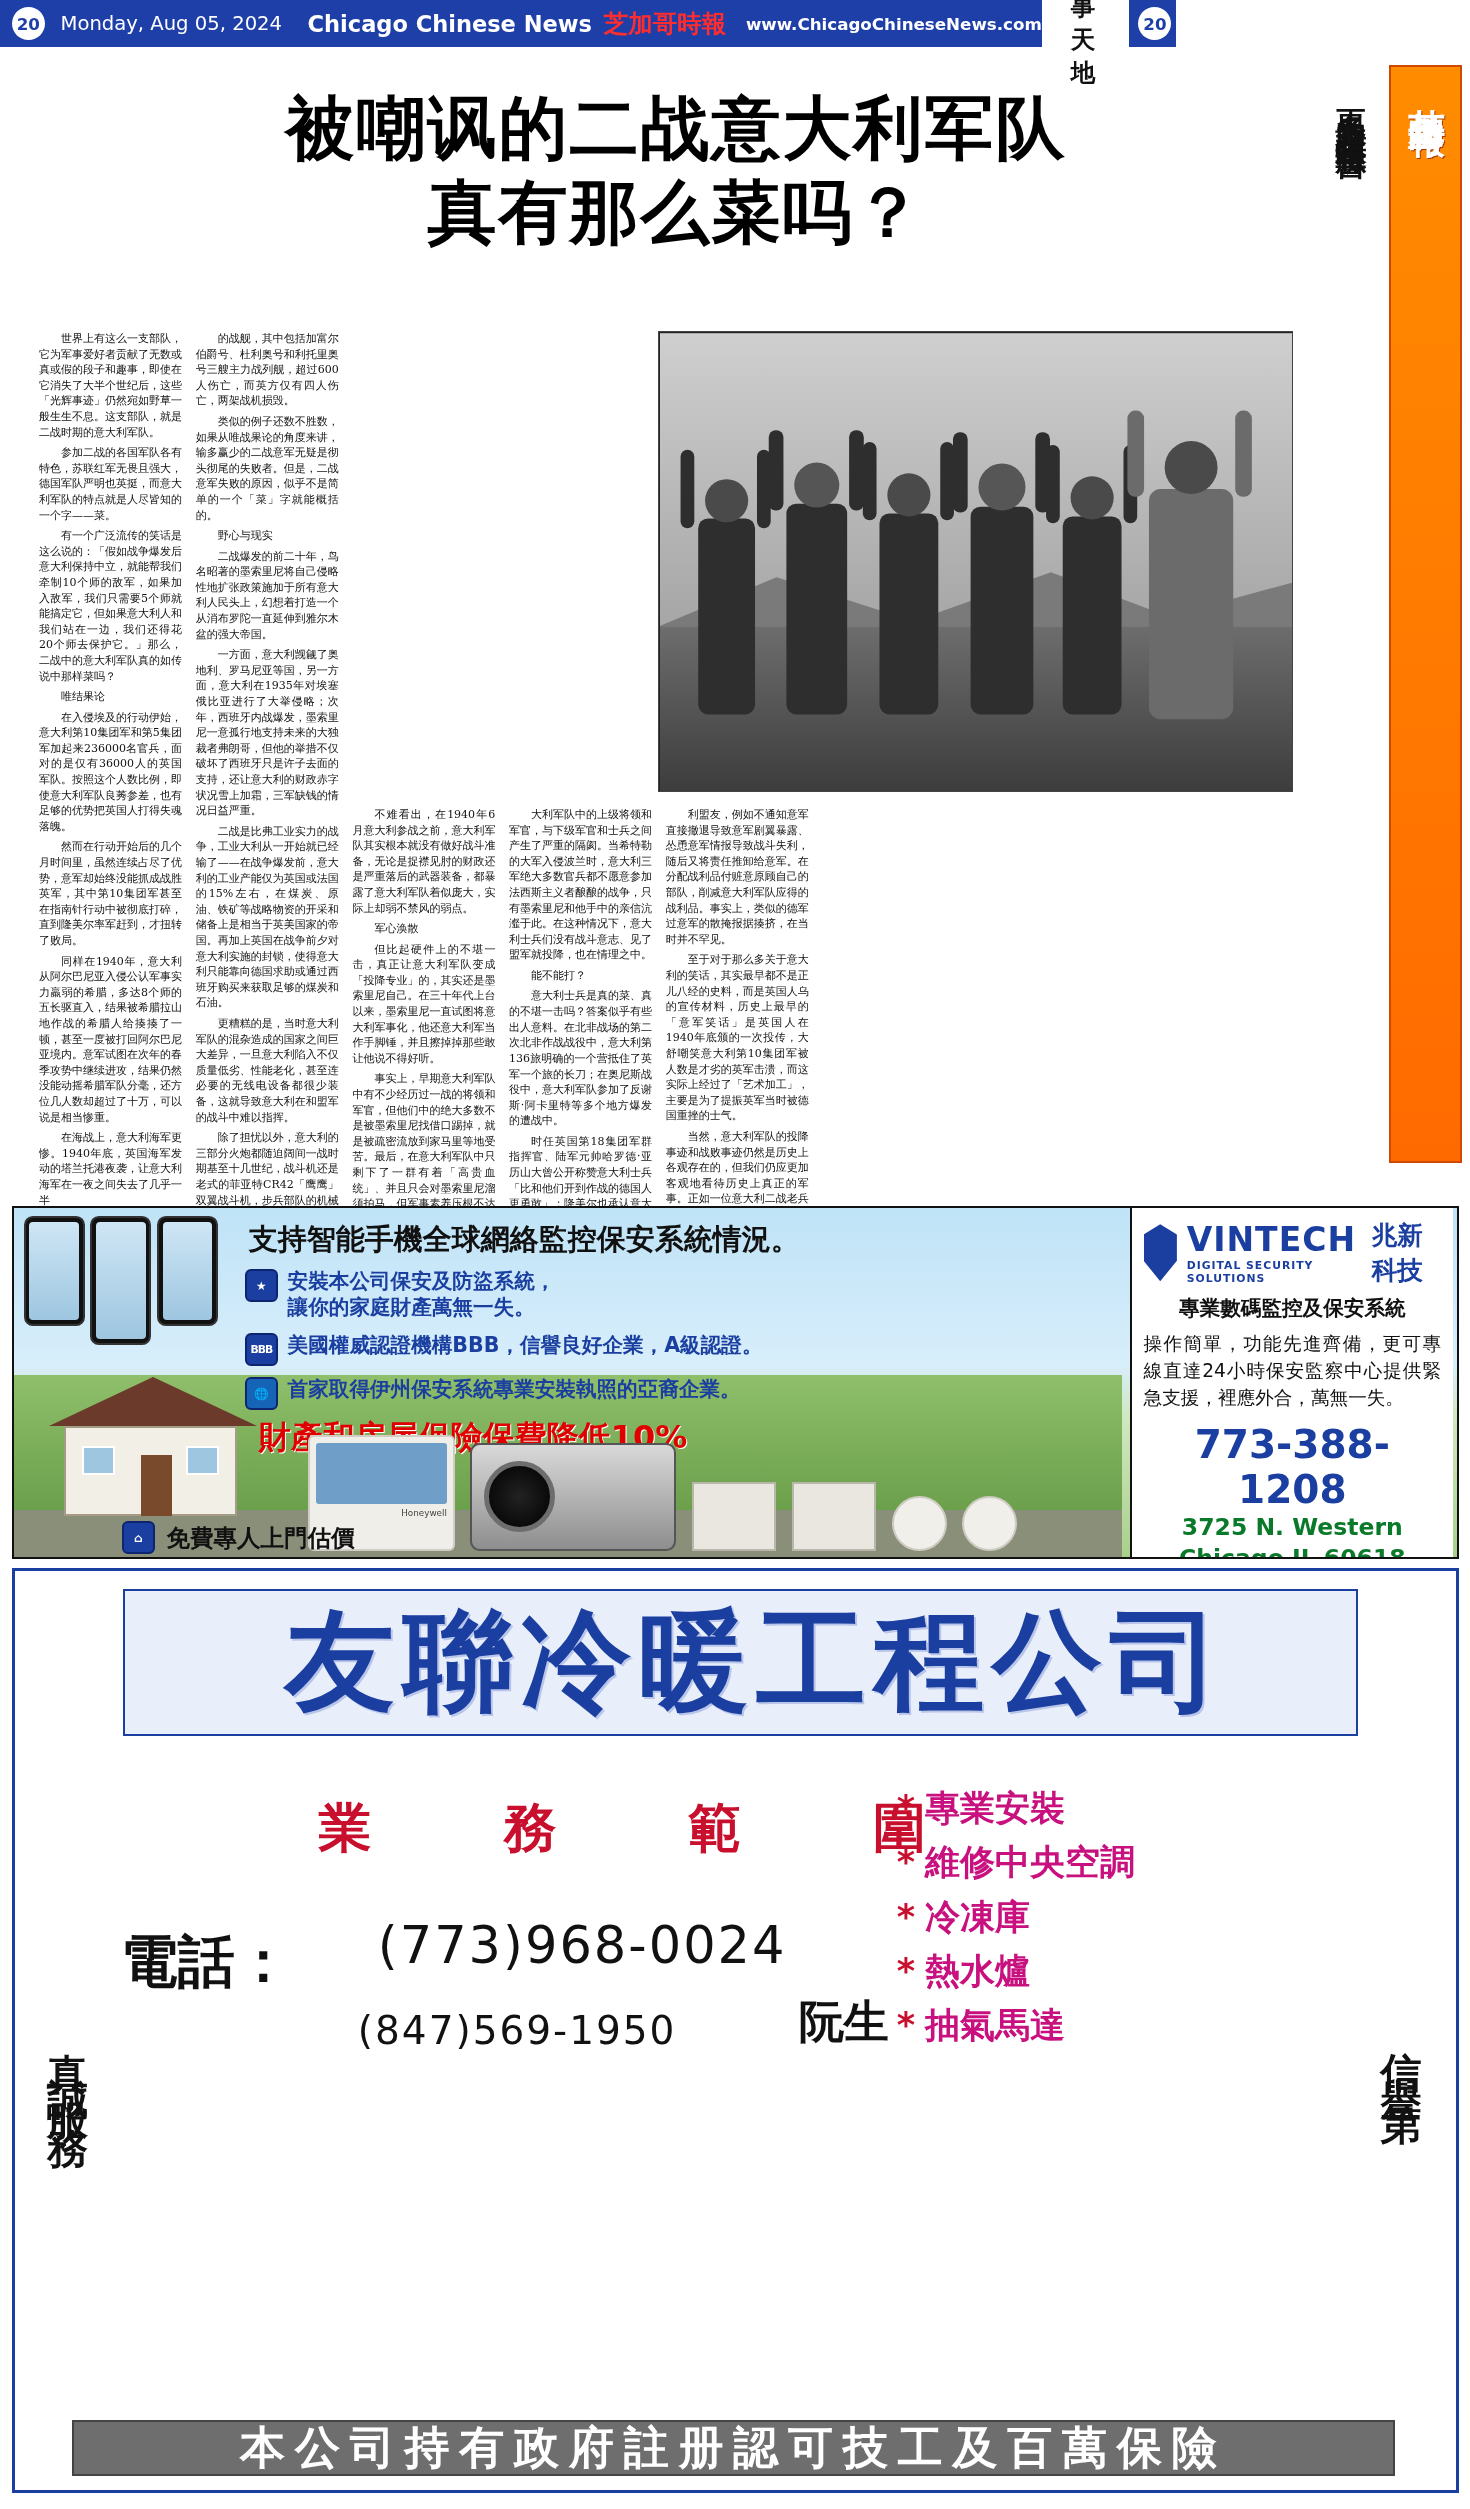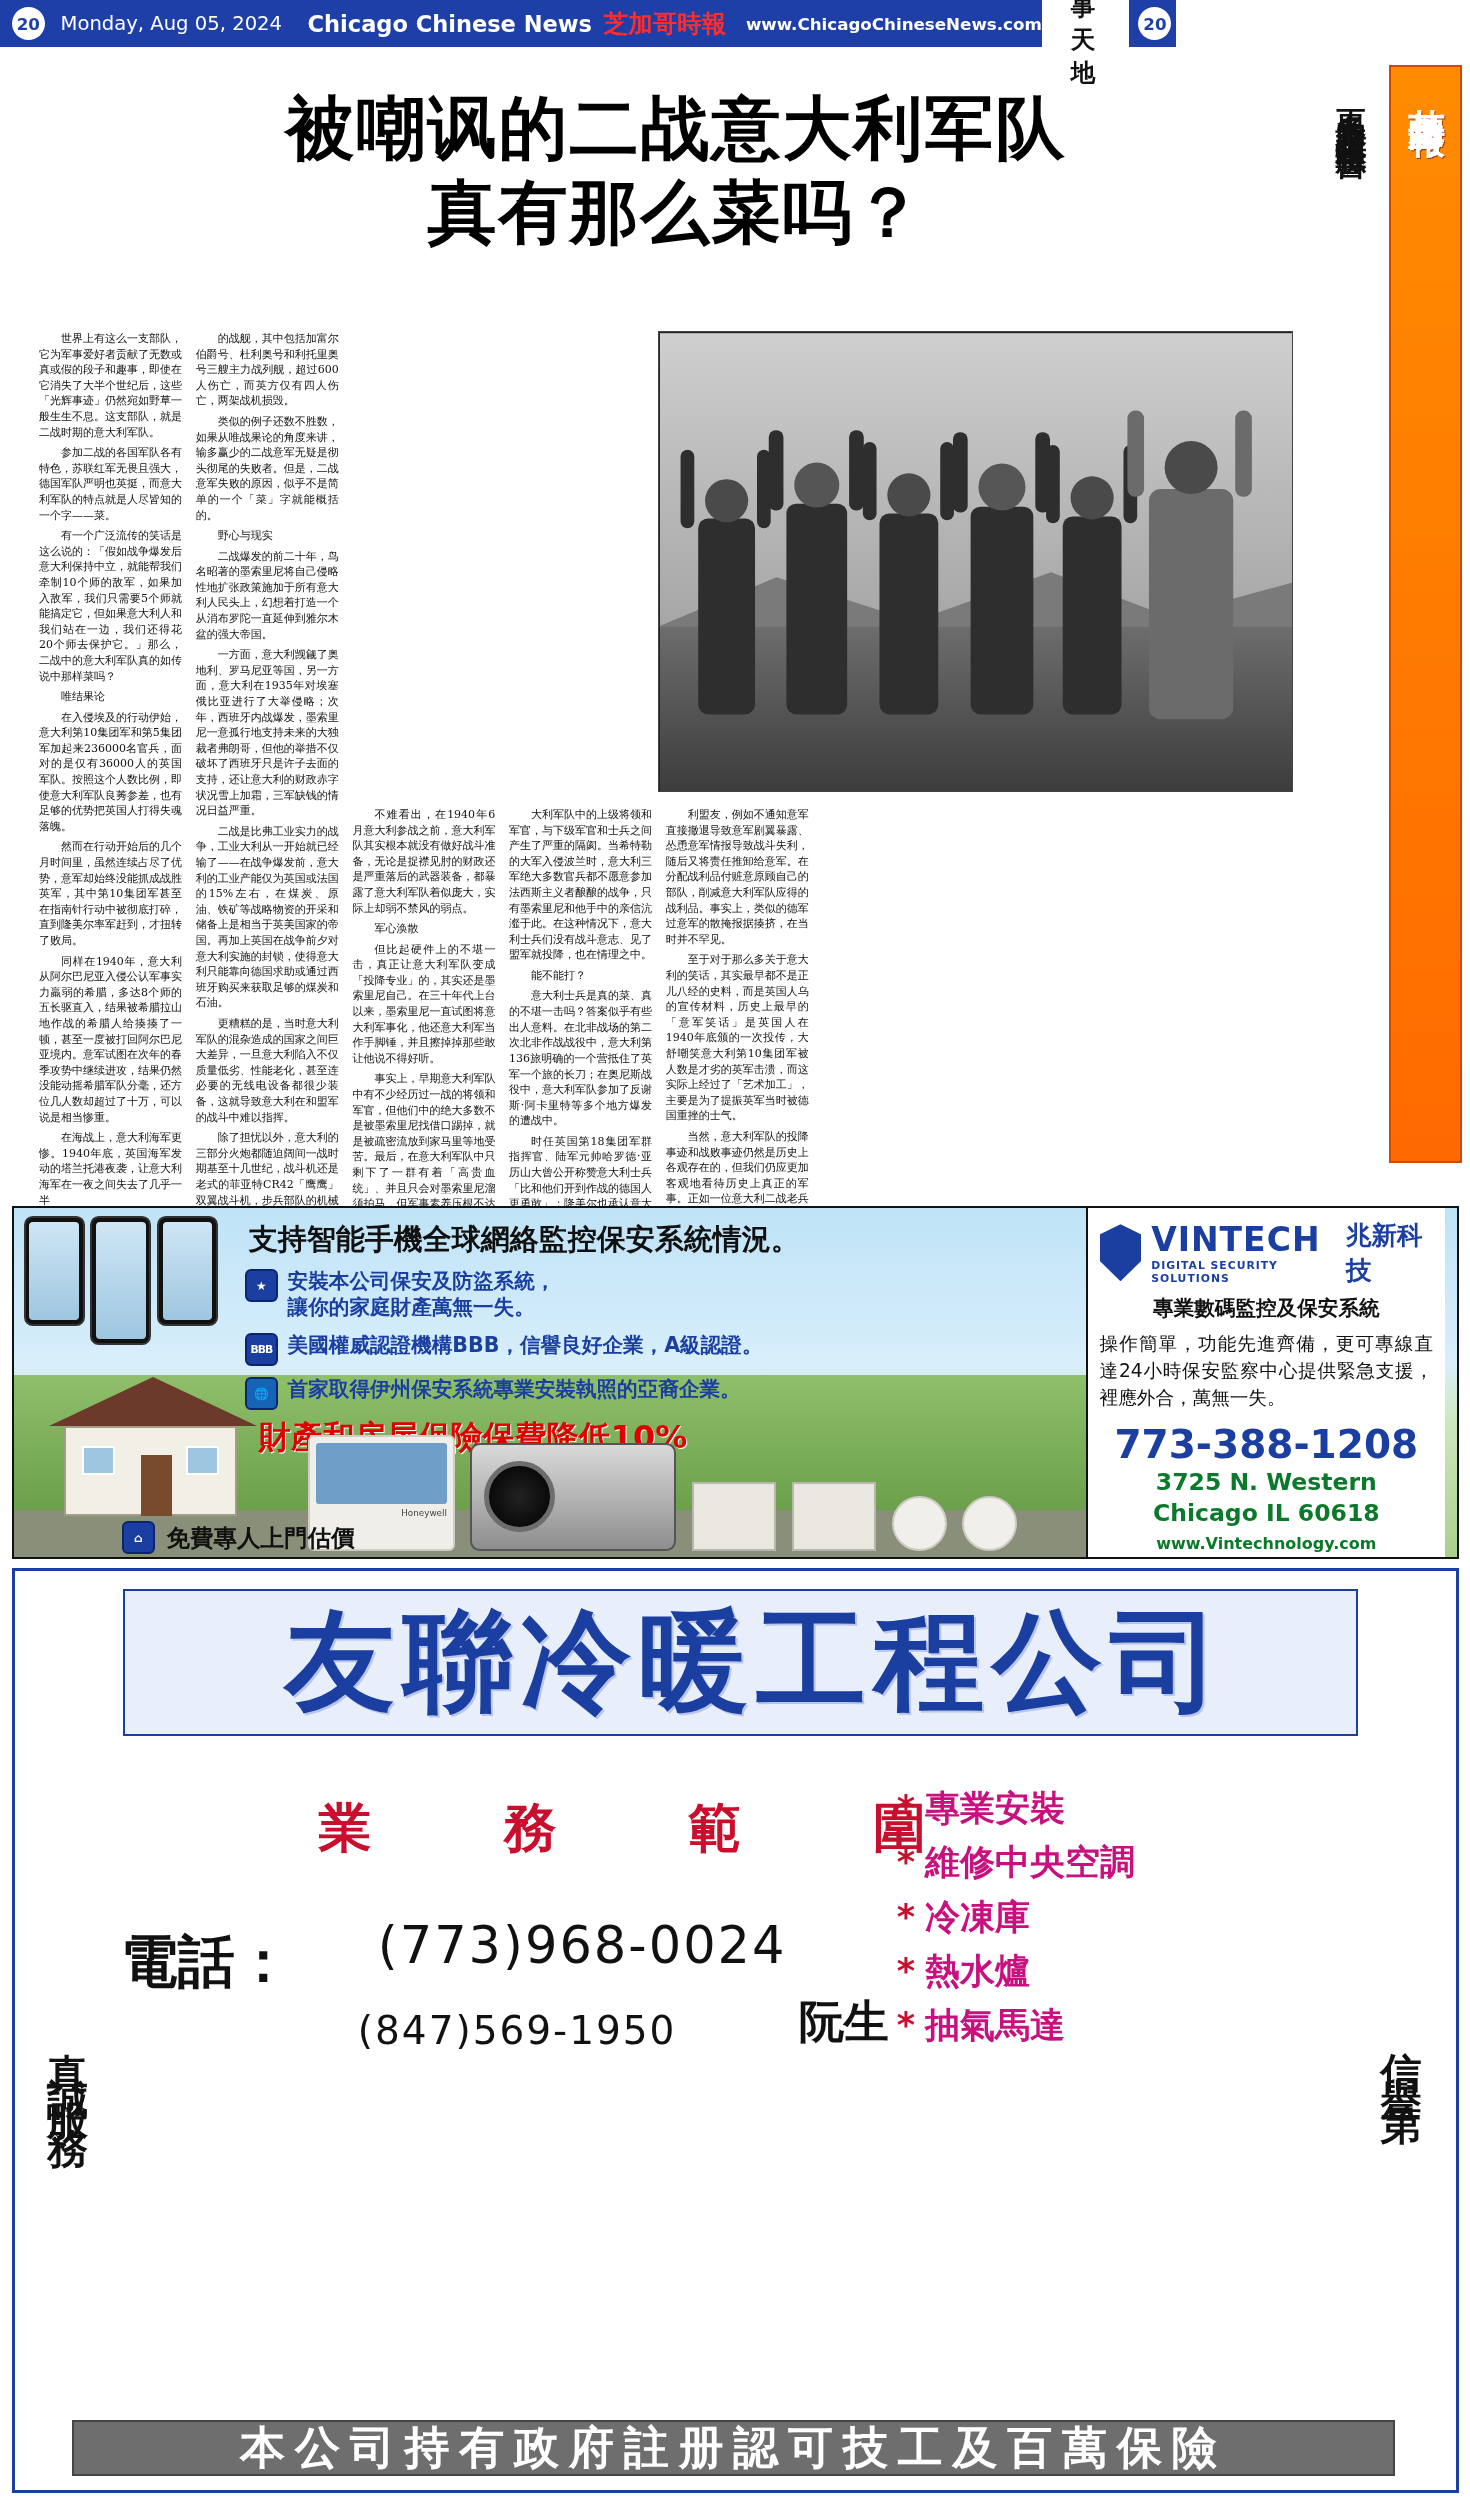--- a/index.html
+++ b/index.html
@@ -152,21 +152,21 @@
   .dev-cam .lens { width:71px; height:71px; border-radius:50%; background:radial-gradient(#222,#000); border:5.9px solid #6d6d6d; margin:15.7px 0 0 11.8px;}
   .dev-box { width:84px; height:69px; background:#e9e7df; border:2px solid #b9b6ab;}
   .dev-round { width:55px; height:55px; border-radius:50%; background:#f0efe9; border:2.9px solid #cdcbc2;}
   .ad1-foot {
     position:absolute; left:0; bottom:0; width:1108px; height:39px;
     background:rgba(255,255,255,0.0);
     display:flex; align-items:center; gap:11.8px; padding-left:108px;
   }
   .ad1-foot .ftxt { font-size:23.5px; font-weight:bold; color:#111; }
   .ad1-right {
-    position:absolute; right:12px; top:0; width:359px; height:100%;
+    position:absolute; right:4px; top:0; width:323px; height:100%;
     background:#ffffff; border-left:2.9px solid #111;
     padding:9.8px 11.8px;
   }
   .vt-logo-row { display:flex; align-items:center; gap:9.8px; }
   .vt-shield { width:49px; height:57px; background:#1b3fa0; clip-path:polygon(50% 0,100% 18%,100% 64%,50% 100%,0 64%,0 18%); }
   .vt-name { font-size:33px; font-weight:bold; color:#1b3fa0; letter-spacing:1px; }
   .vt-sub { font-size:10.8px; font-weight:bold; color:#1b3fa0; letter-spacing:1px;}
   .vt-cn { font-size:25.5px; font-weight:bold; color:#1b3fa0; margin-left:5.9px;}
   .vt-line { margin-top:5.9px; font-size:20.6px; font-weight:bold; color:#111; text-align:center;}
   .vt-body { margin-top:9.8px; font-size:18.6px; line-height:1.45; color:#111; text-align:justify;}

